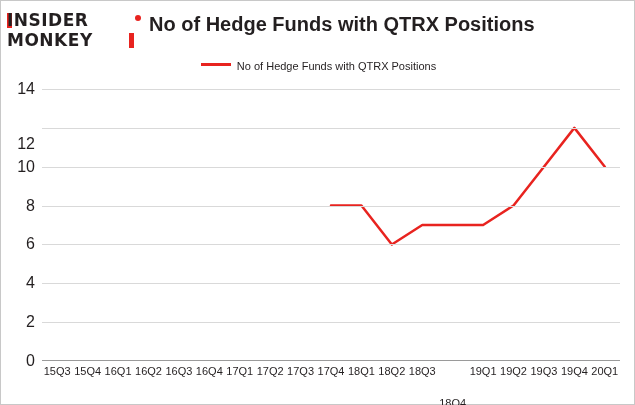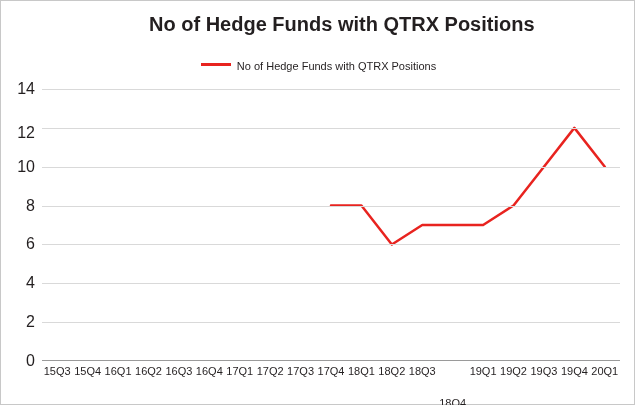--- a/index.html
+++ b/index.html
@@ -128,20 +128,27 @@
     color: #231f20;
     white-space: nowrap;
   }
   #series { position: absolute; left: 0; top: 0; }
 </style>
 </head>
 <body>
 
 <div id="wrap">
 
+  <div id="logo">
+    <div class="bar bar-left"></div>
+    <div class="bar bar-right"></div>
+    <div class="dot"></div>
+    <div class="line1">INSIDER</div>
+    <div class="line2">MONKEY</div>
+  </div>
 
   <div id="title">No of Hedge Funds with QTRX Positions</div>
 
   <div id="legend">
     <span class="swatch"></span><span class="lbl">No of Hedge Funds with QTRX Positions</span>
   </div>
 
   <div id="plot">
     <svg id="series" width="578" height="272">
         <polyline points="289.00,116.57 319.42,116.57 349.84,155.43 380.26,136.00 410.68,136.00 441.11,136.00 471.53,116.57 501.95,77.71 532.37,38.86 562.79,77.71" fill="none" stroke="#e8231f" stroke-width="2.5" stroke-linejoin="round" stroke-linecap="round"></polyline>
@@ -152,21 +159,21 @@
       <div class="ytick" style="top: 233.143px;">2</div>
       <div class="gridline" style="top: 194px;"></div>
       <div class="ytick" style="top: 194.286px;">4</div>
       <div class="gridline" style="top: 155px;"></div>
       <div class="ytick" style="top: 155.429px;">6</div>
       <div class="gridline" style="top: 117px;"></div>
       <div class="ytick" style="top: 116.571px;">8</div>
       <div class="gridline" style="top: 78px;"></div>
       <div class="ytick" style="top: 77.7143px;">10</div>
       <div class="gridline" style="top: 39px;"></div>
-      <div class="ytick" style="top: 44px; text-align: right;">12</div>
+      <div class="ytick" style="top: 55px; text-align: right;">12</div>
       <div class="gridline" style="top: 0px;"></div>
       <div class="ytick" style="top: 0px;">14</div>
     </div>
 
   <div id="xlabels">
       <span style="left: 15.2105px;">15Q3</span>
       <span style="left: 45.6316px;">15Q4</span>
       <span style="left: 76.0526px;">16Q1</span>
       <span style="left: 106.474px;">16Q2</span>
       <span style="left: 136.895px;">16Q3</span>

